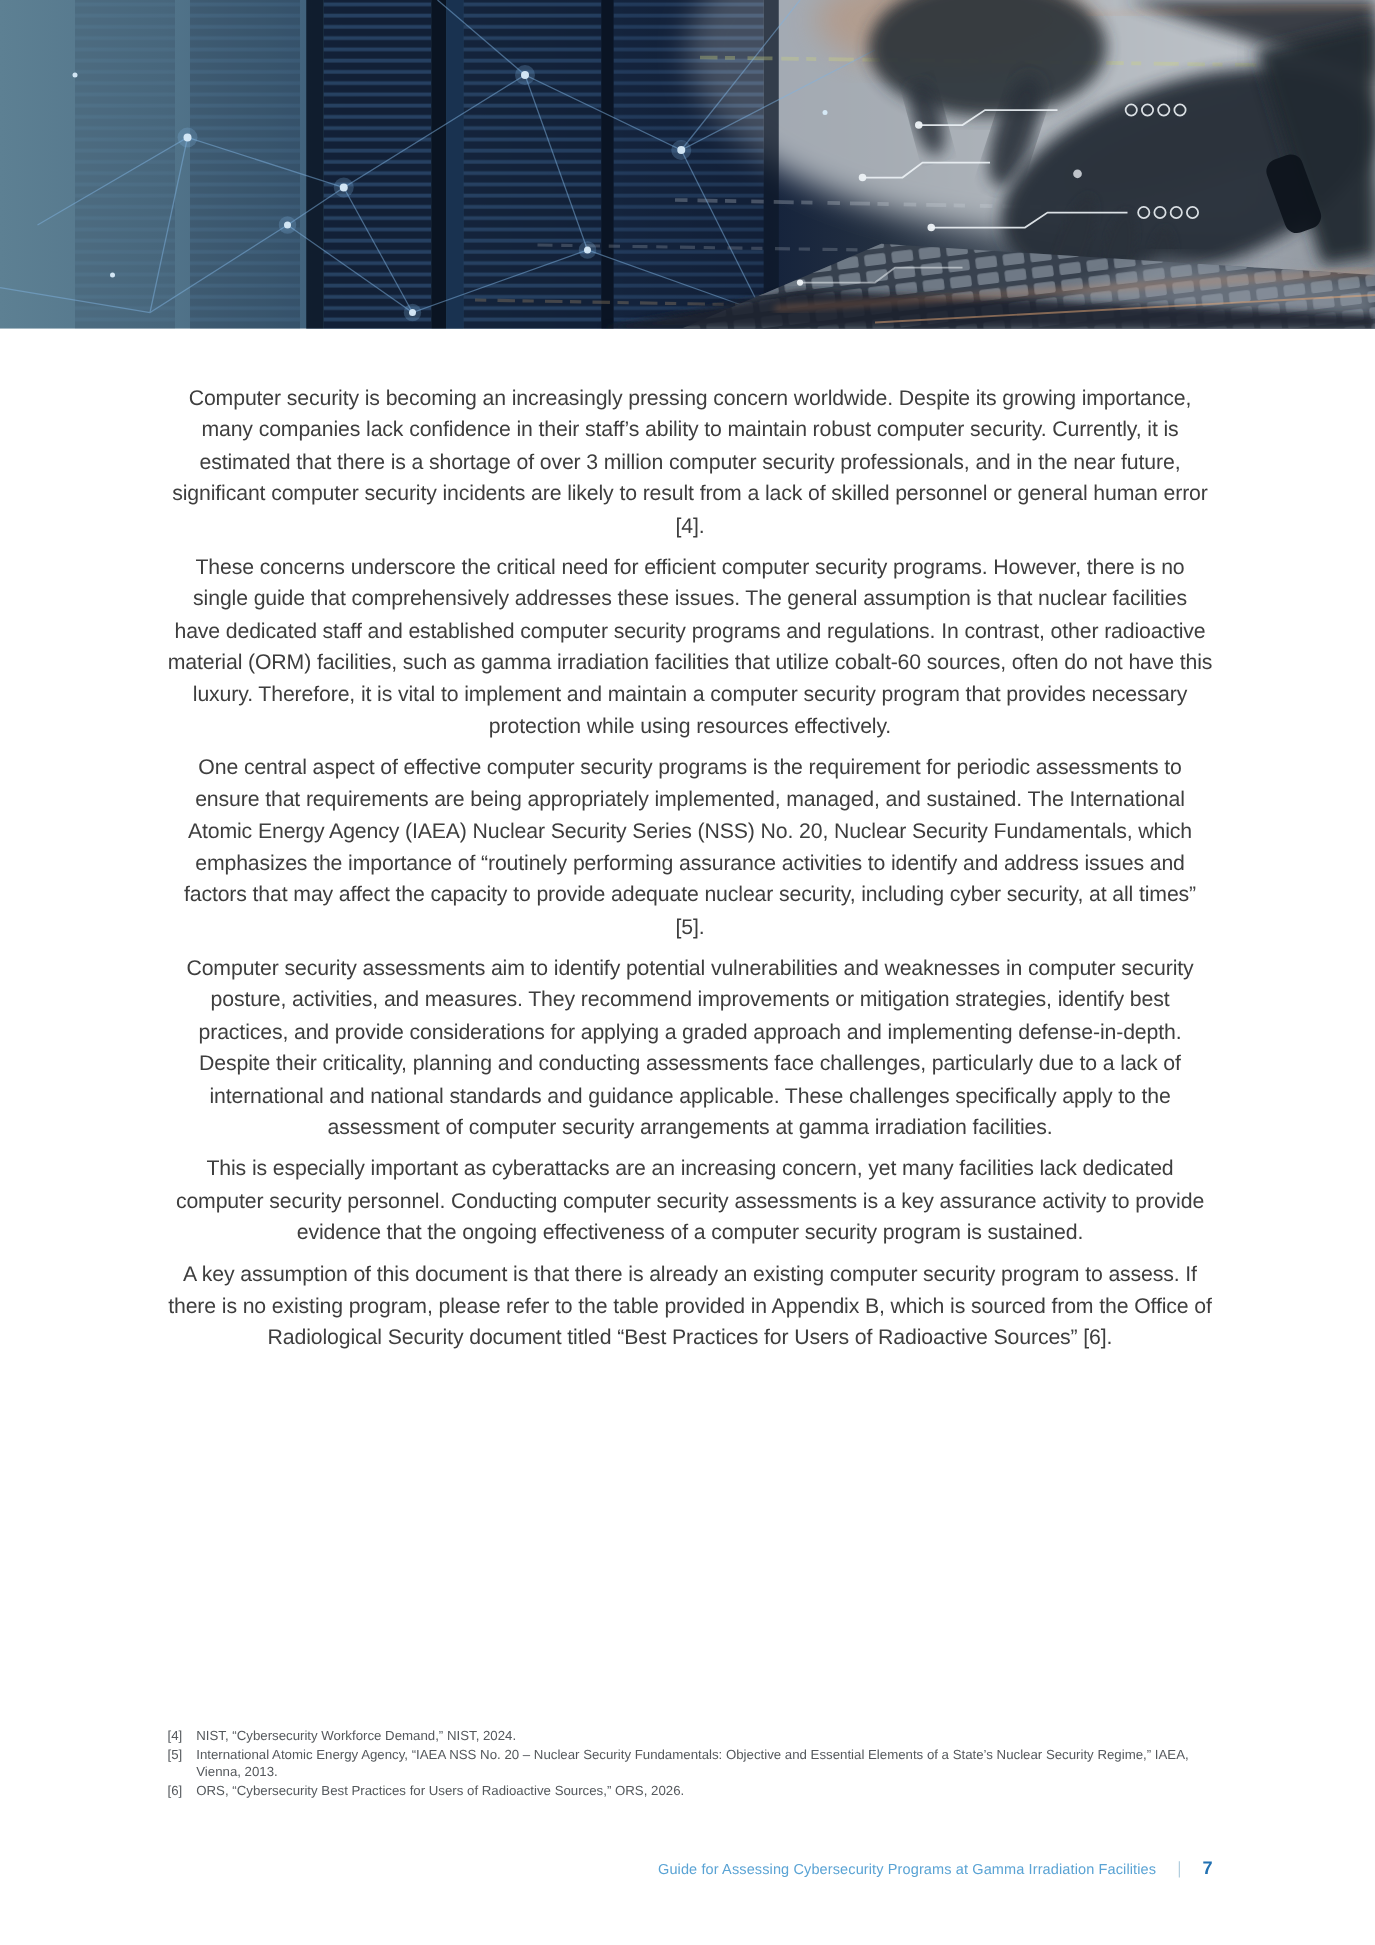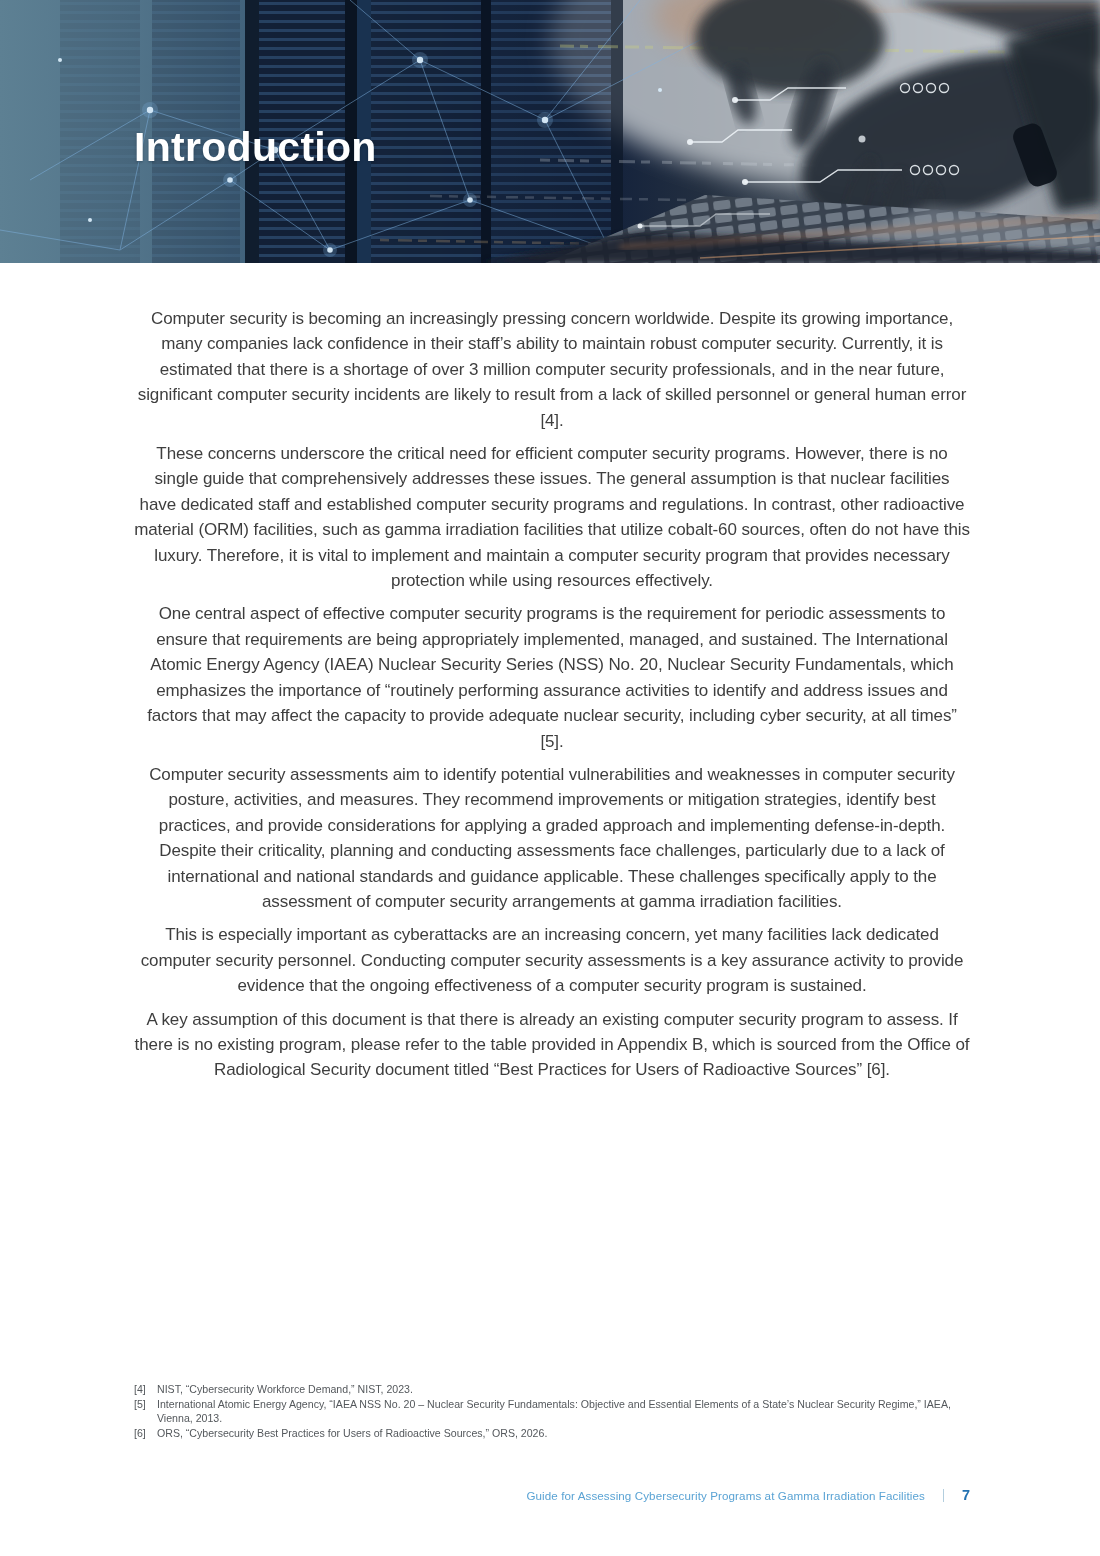--- a/index.html
+++ b/index.html
@@ -172,36 +172,35 @@
           <circle cx="954" cy="170" r="4.5"></circle>
       </g>
       <g fill="#eef3f7" opacity="0.95">
         <circle cx="735" cy="100" r="3"></circle>
           <circle cx="690" cy="142" r="3"></circle>
         <circle cx="745" cy="182" r="3"></circle>
           <circle cx="640" cy="226" r="2.5"></circle>
         <circle cx="862" cy="139" r="3.5" opacity="0.8"></circle>
       </g>
     </svg>
-    <div class="banner-title">Introduction</div>
   </div>
 
   <div class="content">
     <p>Computer security is becoming an increasingly pressing concern worldwide. Despite its growing importance, many companies lack confidence in their staff’s ability to maintain robust computer security. Currently, it is estimated that there is a shortage of over 3 million computer security professionals, and in the near future, significant computer security incidents are likely to result from a lack of skilled personnel or general human error [4].</p>
     <p>These concerns underscore the critical need for efficient computer security programs. However, there is no single guide that comprehensively addresses these issues. The general assumption is that nuclear facilities have dedicated staff and established computer security programs and regulations. In contrast, other radioactive material (ORM) facilities, such as gamma irradiation facilities that utilize cobalt-60 sources, often do not have this luxury. Therefore, it is vital to implement and maintain a computer security program that provides necessary protection while using resources effectively.</p>
     <p>One central aspect of effective computer security programs is the requirement for periodic assessments to ensure that requirements are being appropriately implemented, managed, and sustained. The International Atomic Energy Agency (IAEA) Nuclear Security Series (NSS) No. 20, Nuclear Security Fundamentals, which emphasizes the importance of “routinely performing assurance activities to identify and address issues and factors that may affect the capacity to provide adequate nuclear security, including cyber security, at all times” [5].</p>
     <p>Computer security assessments aim to identify potential vulnerabilities and weaknesses in computer security posture, activities, and measures. They recommend improvements or mitigation strategies, identify best practices, and provide considerations for applying a graded approach and implementing defense-in-depth. Despite their criticality, planning and conducting assessments face challenges, particularly due to a lack of international and national standards and guidance applicable. These challenges specifically apply to the assessment of computer security arrangements at gamma irradiation facilities.</p>
     <p>This is especially important as cyberattacks are an increasing concern, yet many facilities lack dedicated computer security personnel. Conducting computer security assessments is a key assurance activity to provide evidence that the ongoing effectiveness of a computer security program is sustained.</p>
     <p>A key assumption of this document is that there is already an existing computer security program to assess. If there is no existing program, please refer to the table provided in Appendix B, which is sourced from the Office of Radiological Security document titled “Best Practices for Users of Radioactive Sources” [6].</p>
   </div>
 
   <div class="footnotes">
     <div class="footnote">
       <span class="marker">[4]</span>
-      <span class="fn-text">NIST, “Cybersecurity Workforce Demand,” NIST, 2023.</span>
+      <span class="fn-text">NIST, “Cybersecurity Workforce Demand,” NIST, 2024.</span>
     </div>
     <div class="footnote">
       <span class="marker">[5]</span>
       <span class="fn-text">International Atomic Energy Agency, “IAEA NSS No. 20 – Nuclear Security Fundamentals: Objective and Essential Elements of a State’s Nuclear Security Regime,” IAEA, Vienna, 2013.</span>
     </div>
     <div class="footnote">
       <span class="marker">[6]</span>
       <span class="fn-text">ORS, “Cybersecurity Best Practices for Users of Radioactive Sources,” ORS, 2026.</span>
     </div>
   </div>

